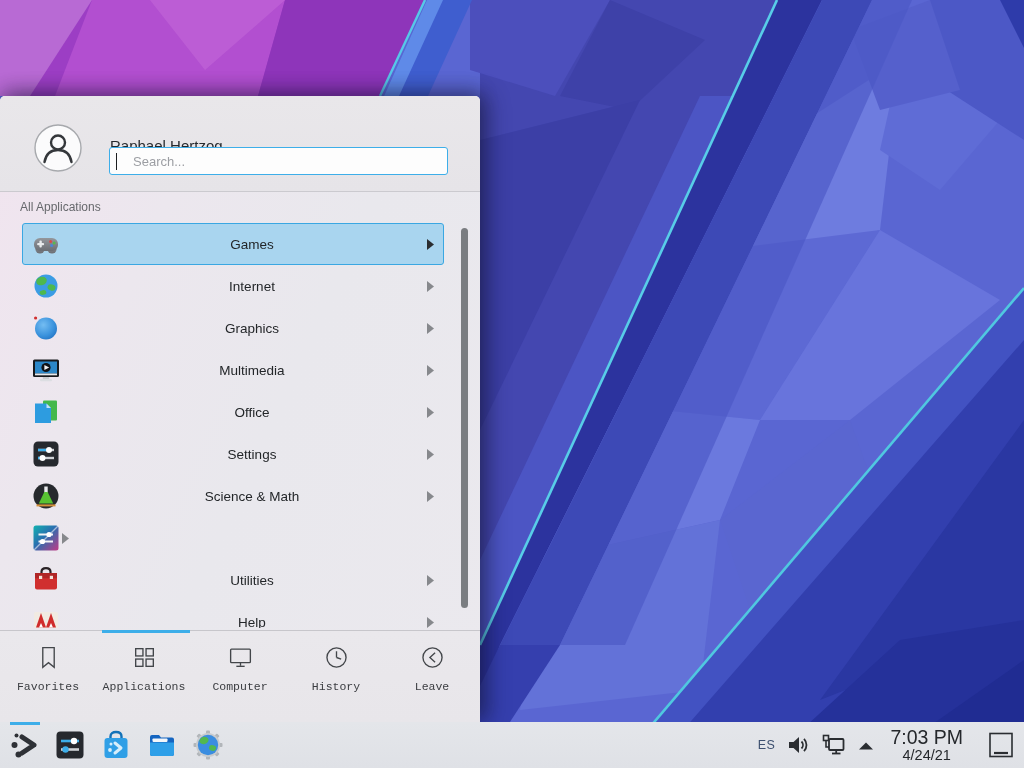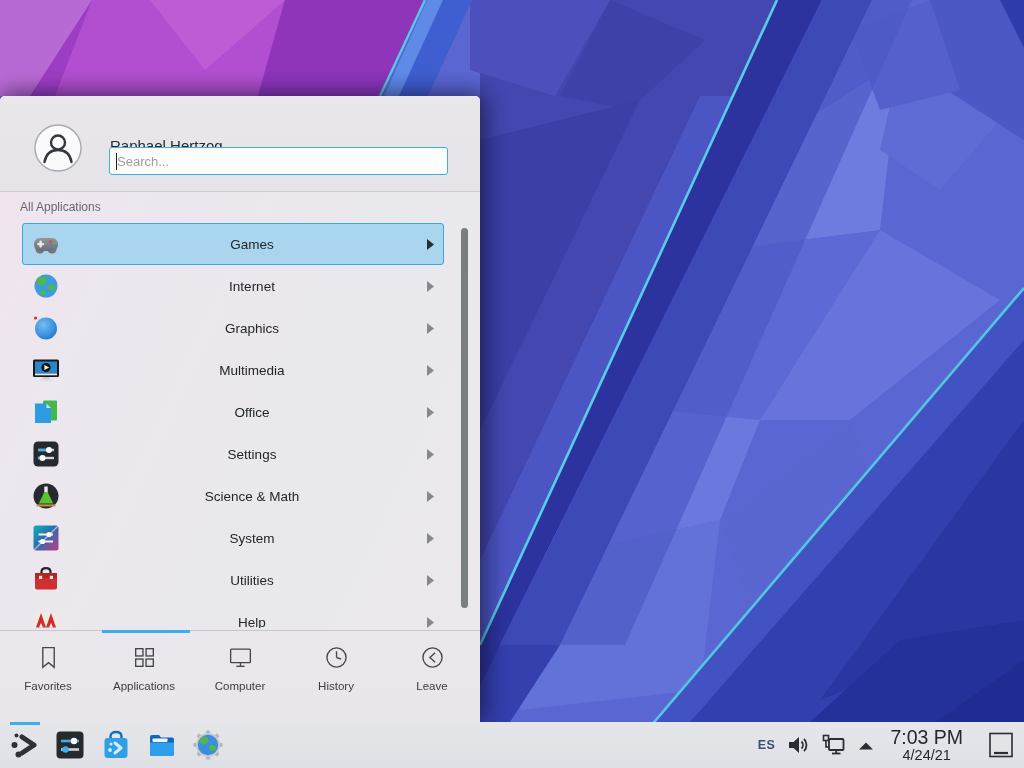--- a/index.html
+++ b/index.html
@@ -23,21 +23,21 @@
     border-bottom:1px solid #cbcacf; border-radius:5px 5px 0 0;
   }
   .avatar { position:absolute; left:34px; top:28px; width:48px; height:48px; }
   .username { position:absolute; left:110px; top:21px; font-size:15px; color:#26292d;margin-top:20px; }
   .searchbox {
     position:absolute; left:109px; top:51px; width:339px; height:28px;
     background:#fdfdfd; border:1px solid #3daee9; border-radius:3px;
   }
   .searchbox input {
     width:100%; height:100%; border:none; outline:none; background:transparent;
-    font-family:"Liberation Sans",sans-serif; font-size:13px; color:#232629; padding:0 7px;
+    font-family:"Liberation Sans",sans-serif; font-size:13px; color:#232629; padding:0 23px;
   }
   .searchbox input::placeholder { color:#9c9ea3; opacity:1; }
   .caret { position:absolute; left:6px; top:5px; width:1px; height:17px; background:#1c1e20; }
 
   .section-label { position:absolute; left:20px; top:104px; font-size:12px; color:#66686c; }
 
   .app-list { position:absolute; left:0; top:127px; width:480px; height:405px; overflow:hidden;text-align:center; }
   .app-row {
     position:relative; height:42px; margin:0 36px 0 22px;
     display:flex; align-items:center;
@@ -54,38 +54,38 @@
     position:absolute; right:12px; top:132px; width:7px; height:380px;
     background:#7a7d81; border-radius:4px; z-index:6;
   }
 
   .ko-footer {
     position:absolute; left:0; bottom:0; width:100%; height:92px;
     background:linear-gradient(180deg,#eae8ec,#e8e6ea);
     border-top:1px solid #c7c6cb;
   }
   .tab-indicator { position:absolute; left:102px; top:-1px; width:88px; height:3px; background:#3daee9; }
-  .tabs { display:flex; width:100%; height:100%; }
+  .tabs { display:flex; width:100%; height:100%;font-family:Liberation Mono, monospace; }
   .tab { flex:1 1 0; display:flex; flex-direction:column; align-items:center; padding-top:13px; }
   .tab svg { width:27px; height:27px; }
   .tab svg * { stroke:#43464a; stroke-width:1.3; fill:none; }
   .tab-label { margin-top:9px; font-size:11.5px; color:#3b3d41; }
 
   
   #panel {
     position:absolute; left:0; bottom:0; width:1024px; height:46px;
     background:linear-gradient(180deg,#e4e6ea,#dfe1e6);
     display:flex; align-items:center; z-index:10;
   }
   .panel-left { display:flex; align-items:center; gap:14px; margin-left:8px; }
   .task-slot { position:relative; width:32px; height:32px; }
   .task-slot svg { width:32px; height:32px; display:block; }
   .task-active-line { position:absolute; left:2px; top:-7px; width:30px; height:3px; background:#3daee9; }
   .panel-right { margin-left:auto; display:flex; align-items:center; gap:11px; margin-right:6px; }
-  .kbd-layout { font-size:12.5px; font-weight:bold; color:#3d5070; letter-spacing:.5px;margin-left:19px; }
+  .kbd-layout { font-size:12.5px; font-weight:normal; color:#3d5070; letter-spacing:.5px;margin-left:19px; }
   .tray-icon svg { display:block; }
   .clock { text-align:center; color:#24272b; line-height:1.02; margin:0 4px; }
   .clock .time { font-size:19.5px; }
   .clock .date { font-size:14.5px; }
   .show-desktop { width:26px; height:28px; margin-left:10px; margin-right:4px; }
 </style>
 </head>
 <body>
 
 <div id="desktop">
@@ -277,21 +277,20 @@
                 <stop offset="1" stop-color="#c23a86"></stop>
               </linearGradient>
             </defs>
           <rect x="3.5" y="3.5" width="25" height="25" rx="2.5" fill="url(#sysg)"></rect>
           <line x1="4" y1="28" x2="28" y2="4" stroke="#ffffff" stroke-width="1.2" opacity="0.55"></line>
           <line x1="8.5" y1="12.5" x2="23" y2="12.5" stroke="#f2f3f5" stroke-width="2"></line>
           <circle cx="19" cy="12.5" r="2.6" fill="#ffffff"></circle>
           <line x1="8.5" y1="19.5" x2="23" y2="19.5" stroke="#f2f3f5" stroke-width="2"></line>
           <circle cx="12.5" cy="19.5" r="2.6" fill="#ffffff"></circle>
         </svg>
-        <span class="app-label">System</span>
         <svg class="row-arrow" viewBox="0 0 7 11">
             <polygon points="0,0 7,5.5 0,11"></polygon>
           </svg>
       </div>
 
       <div class="app-row">
         <svg class="app-icon" viewBox="0 0 32 32">
           <path d="M11.5 9.5 V7.8 C11.5 5.6 13.3 4.2 16 4.2 C18.7 4.2 20.5 5.6 20.5 7.8 V9.5" fill="none" stroke="#2a2226" stroke-width="2.2"></path>
           <rect x="5" y="9" width="22" height="16.5" rx="2" fill="#d02f2f"></rect>
           <rect x="5" y="9" width="22" height="5.2" fill="#b02626"></rect>

